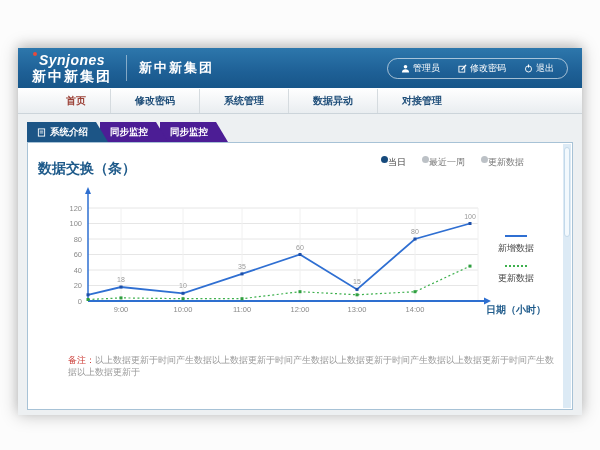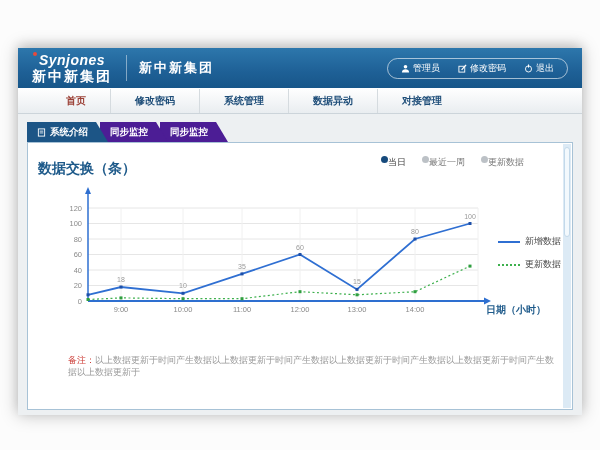--- a/index.html
+++ b/index.html
@@ -68,21 +68,21 @@
   }
   .filters { position:absolute; top:13px; right:48px; display:flex; gap:16px; }
   .filter { display:flex; align-items:flex-start; font-size:9px; color:#777; cursor:pointer;font-family:Liberation Mono, monospace; }
   .dot { width:7px; height:7px; border-radius:50%; background:#bcc1c6; }
   .filter.selected .dot { background:#164a7c; }
   .filter.selected { color:#3a3a3a; }
   .ylabel { position:absolute; left:10px; top:17px; font-size:14px; font-weight:bold; color:#1e5a8a; }
   .xlabel { position:absolute; left:458px; top:160px; font-size:10px; font-weight:bold; color:#1e5a8a; white-space:nowrap; }
   svg.chart { position:absolute; left:8px; top:42px; font-family:inherit; }
   .legend { position:absolute; left:470px; top:92px; display:flex; flex-direction:column; gap:10px; }
-  .legend-item { display:flex; align-items:center; gap:5px; font-size:9px; color:#444; white-space:nowrap; }
+  .legend-item { display:flex; align-items:center; gap:5px; font-size:9px; color:#444; white-space:nowrap;flex-direction:column; }
   .legend-line { width:22px; height:0; border-top:2px solid #2f6fd2; }
   .legend-line.dotted { border-top-style:dotted; }
   .scrollbar { position:absolute; right:1px; top:1px; bottom:1px; width:8px; background:#dceaf5; }
   .scroll-thumb { position:absolute; left:1px; top:3px; width:6px; height:90px; background:#f3f9fd; border:1px solid #c3d9ea; border-radius:3px; cursor:grab; }
   .note { position:absolute; left:40px; top:212px; right:14px; font-size:9px; color:#9a9a9a; line-height:1.3; }
   .note .prefix { color:#cc3b35; }
 </style>
 </head>
 <body>
 

